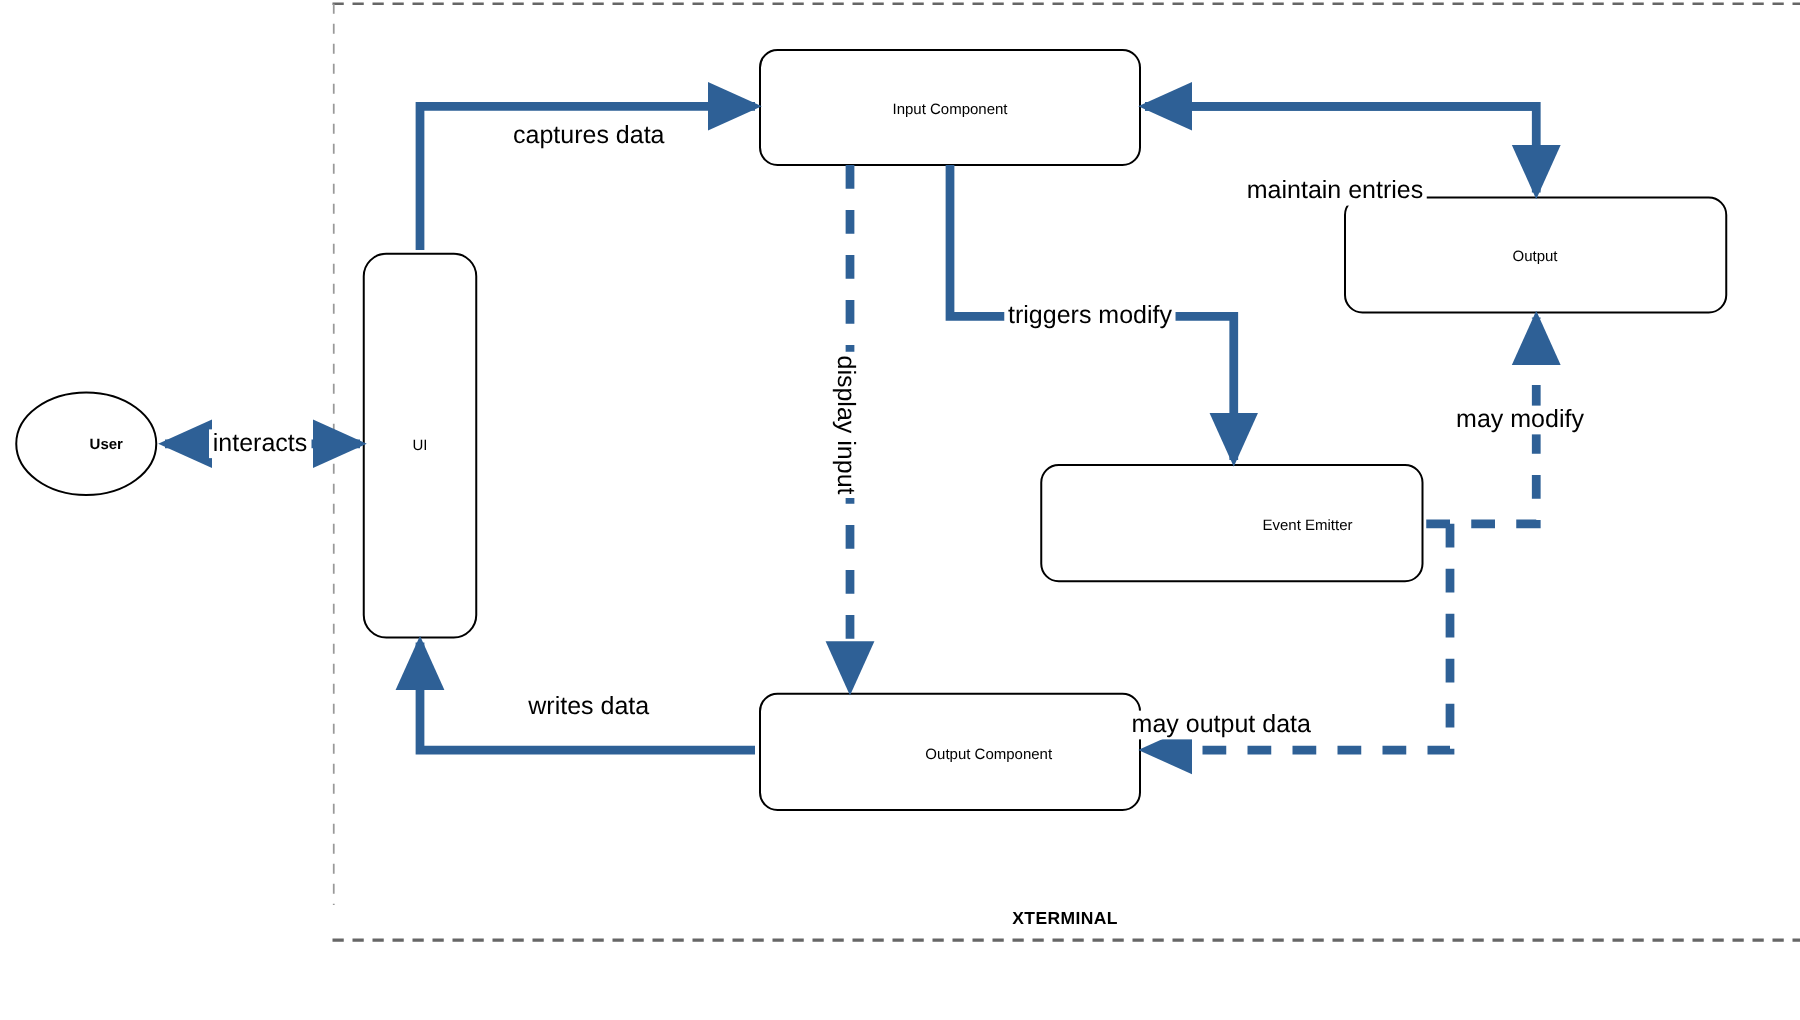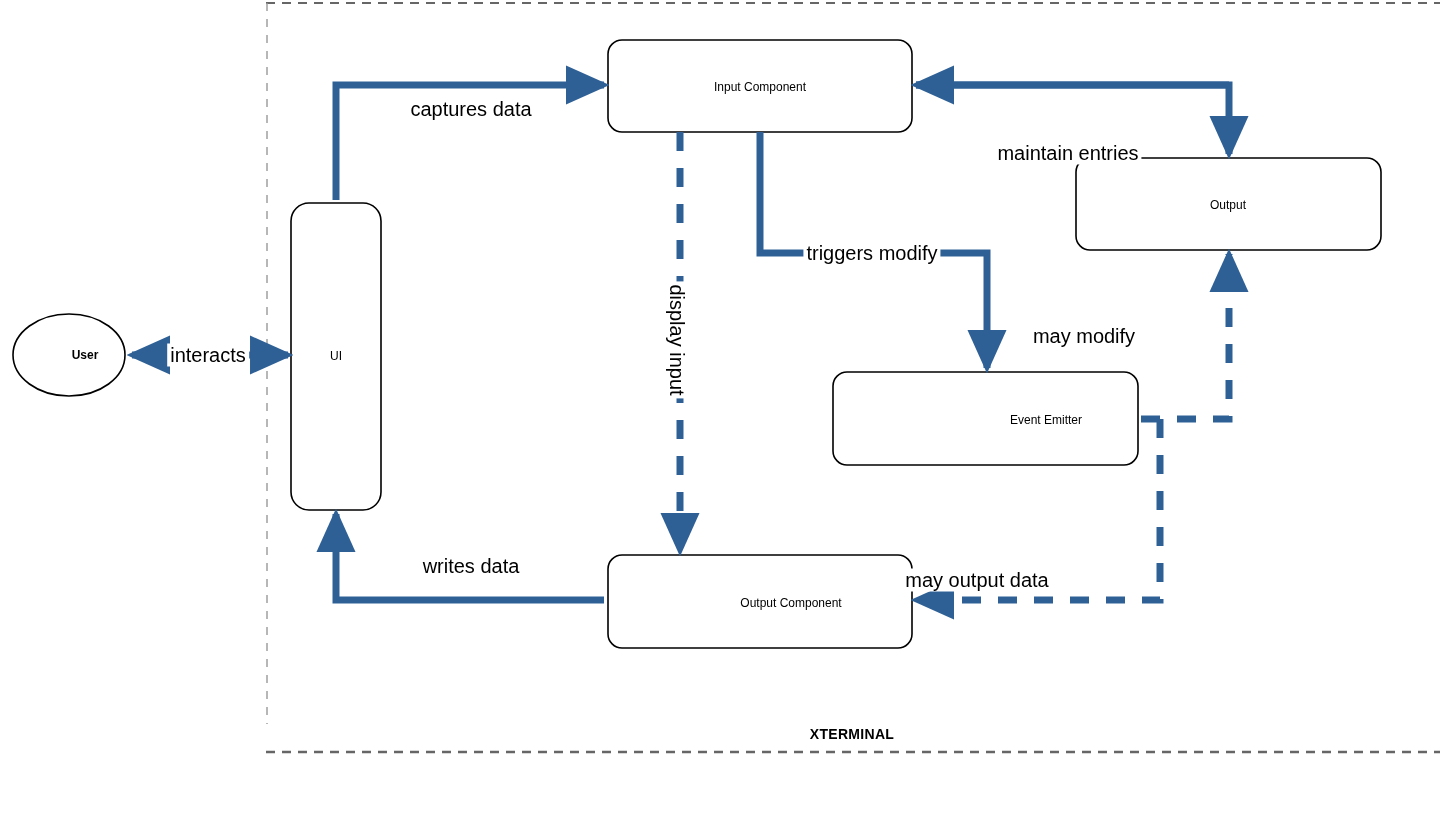--- a/index.html
+++ b/index.html
@@ -133,21 +133,21 @@
   <div class="edge-label" style="left:208px; top:355px;">interacts</div>
 
   <div class="edge-label" style="left:471px; top:109px;">captures data</div>
 
   <div class="edge-label" style="left:1068px; top:109px;margin-top:44px;">maintain entries</div>
 
   <div class="edge-label" style="left:872px; top:253px;">triggers modify</div>
 
   <div class="edge-label vertical" style="left:676px; top:340px;">display input</div>
 
-  <div class="edge-label" style="left:1084px; top:336px;text-align:center;">may modify</div>
+  <div class="edge-label" style="left:1216px; top:336px;text-align:center;">may modify</div>
 
   <div class="edge-label" style="left:977px; top:580px;">may output data</div>
 
   <div class="edge-label" style="left:471px; top:566px;">writes data</div>
 
   <div class="boundary-label" style="left:852px; top:734px;">XTERMINAL</div>
 
 </div>
 
 </body></html>

